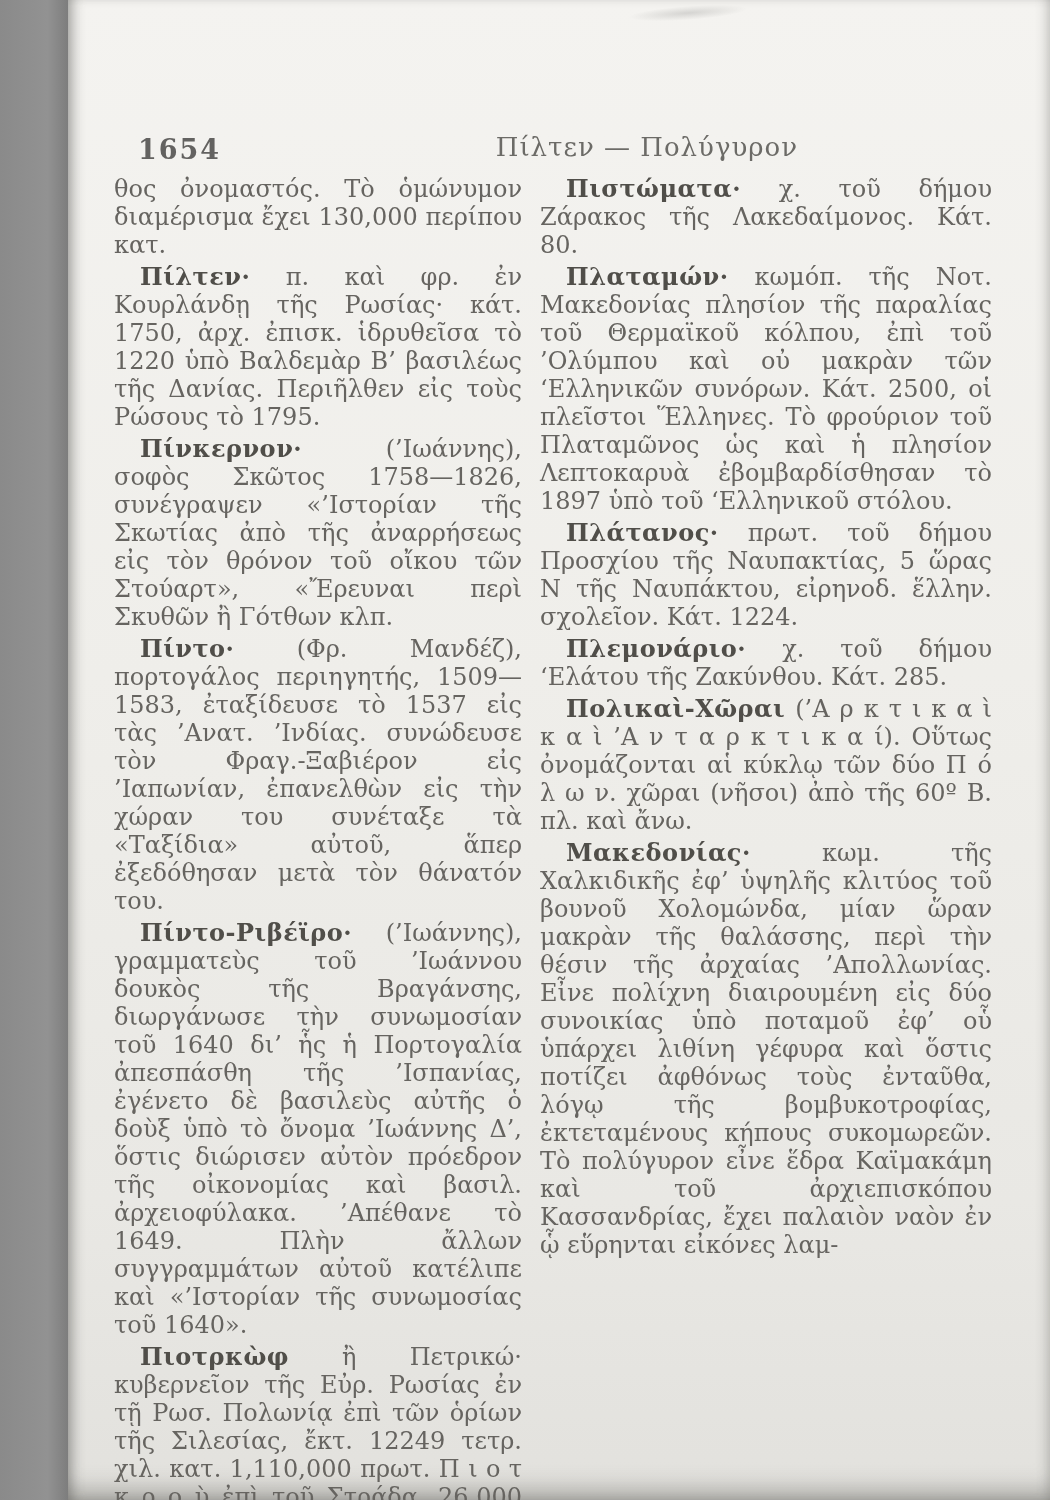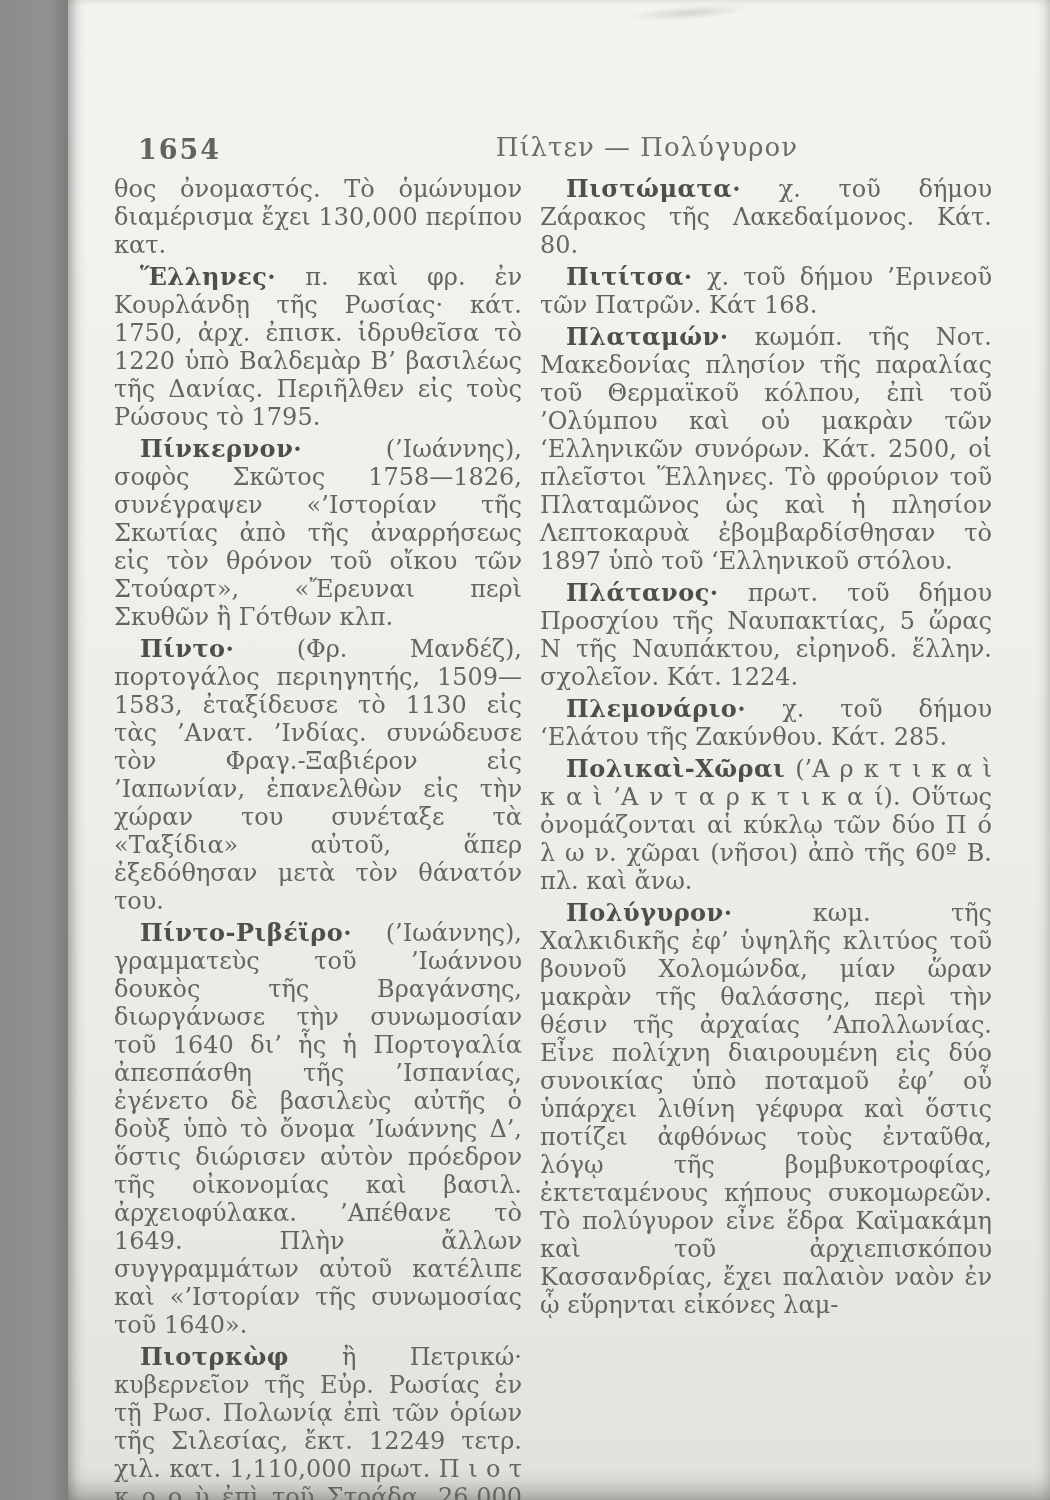--- a/index.html
+++ b/index.html
@@ -80,67 +80,63 @@
     <div class="smudge-top"></div>
 
     <div class="page-header">
       <span class="page-number">1654</span>
       <span class="running-header">Πίλτεν — Πολύγυρον</span>
     </div>
 
     <div class="column column-left">
       <p class="entry continuation">θος ὀνομαστός. Τὸ ὁμώνυμον διαμέρισμα ἔχει 130,000 περίπου κατ.</p>
       <p class="entry">
-        <span class="headword">Ἕλληνες·</span>
+        <span class="headword">Πίλτεν·</span>
         <span>π. καὶ φρ. ἐν Κουρλάνδῃ τῆς Ρωσίας· κάτ. 1750, ἀρχ. ἐπισκ. ἱδρυθεῖσα τὸ 1220 ὑπὸ Βαλδεμὰρ Β’ βασιλέως τῆς Δανίας. Περιῆλθεν εἰς τοὺς Ρώσους τὸ 1795.</span>
       </p>
       <p class="entry">
         <span class="headword">Πίνκερνον·</span>
         <span>(’Ιωάννης), σοφὸς Σκῶτος 1758—1826, συνέγραψεν «’Ιστορίαν τῆς Σκωτίας ἀπὸ τῆς ἀναρρήσεως εἰς τὸν θρόνον τοῦ οἴκου τῶν Στούαρτ», «Ἔρευναι περὶ Σκυθῶν ἢ Γότθων κλπ.</span>
       </p>
       <p class="entry">
         <span class="headword">Πίντο·</span>
-        <span>(Φρ. Μανδέζ), πορτογάλος περιηγητής, 1509—1583, ἐταξίδευσε τὸ 1130 εἰς τὰς ’Ανατ. ’Ινδίας. συνώδευσε τὸν Φραγ.-Ξαβιέρον εἰς ’Ιαπωνίαν, ἐπανελθὼν εἰς τὴν χώραν του συνέταξε τὰ «Ταξίδια» αὐτοῦ, ἅπερ ἐξεδόθησαν μετὰ τὸν θάνατόν του.</span>
+        <span>(Φρ. Μανδέζ), πορτογάλος περιηγητής, 1509—1583, ἐταξίδευσε τὸ 1537 εἰς τὰς ’Ανατ. ’Ινδίας. συνώδευσε τὸν Φραγ.-Ξαβιέρον εἰς ’Ιαπωνίαν, ἐπανελθὼν εἰς τὴν χώραν του συνέταξε τὰ «Ταξίδια» αὐτοῦ, ἅπερ ἐξεδόθησαν μετὰ τὸν θάνατόν του.</span>
       </p>
       <p class="entry">
         <span class="headword">Πίντο-Ριβέϊρο·</span>
         <span>(’Ιωάννης), γραμματεὺς τοῦ ’Ιωάννου δουκὸς τῆς Βραγάνσης, διωργάνωσε τὴν συνωμοσίαν τοῦ 1640 δι’ ἧς ἡ Πορτογαλία ἀπεσπάσθη τῆς ’Ισπανίας, ἐγένετο δὲ βασιλεὺς αὐτῆς ὁ δοὺξ ὑπὸ τὸ ὄνομα ’Ιωάννης Δ’, ὅστις διώρισεν αὐτὸν πρόεδρον τῆς οἰκονομίας καὶ βασιλ. ἀρχειοφύλακα. ’Απέθανε τὸ 1649. Πλὴν ἄλλων συγγραμμάτων αὐτοῦ κατέλιπε καὶ «’Ιστορίαν τῆς συνωμοσίας τοῦ 1640».</span>
       </p>
       <p class="entry">
         <span class="headword">Πιοτρκὼφ</span>
         <span>ἢ Πετρικώ· κυβερνεῖον τῆς Εὐρ. Ρωσίας ἐν τῇ Ρωσ. Πολωνίᾳ ἐπὶ τῶν ὁρίων τῆς Σιλεσίας, ἔκτ. 12249 τετρ. χιλ. κατ. 1,110,000 πρωτ. Π ι ο τ κ ρ ο ὺ ἐπὶ τοῦ Στράδα, 26,000 κάτ.</span>
       </p>
     </div>
 
     <div class="column column-right">
       <p class="entry">
         <span class="headword">Πιστώματα·</span>
         <span>χ. τοῦ δήμου Ζάρακος τῆς Λακεδαίμονος. Κάτ. 80.</span>
-      </p>
-      <p class="entry">
-        <span class="headword">Πιτίτσα·</span>
-        <span>χ. τοῦ δήμου ’Ερινεοῦ τῶν Πατρῶν. Κάτ 168.</span>
       </p>
       <p class="entry">
         <span class="headword">Πλαταμών·</span>
         <span>κωμόπ. τῆς Νοτ. Μακεδονίας πλησίον τῆς παραλίας τοῦ Θερμαϊκοῦ κόλπου, ἐπὶ τοῦ ’Ολύμπου καὶ οὐ μακρὰν τῶν ‘Ελληνικῶν συνόρων. Κάτ. 2500, οἱ πλεῖστοι Ἕλληνες. Τὸ φρούριον τοῦ Πλαταμῶνος ὡς καὶ ἡ πλησίον Λεπτοκαρυὰ ἐβομβαρδίσθησαν τὸ 1897 ὑπὸ τοῦ ‘Ελληνικοῦ στόλου.</span>
       </p>
       <p class="entry">
         <span class="headword">Πλάτανος·</span>
         <span>πρωτ. τοῦ δήμου Προσχίου τῆς Ναυπακτίας, 5 ὥρας Ν τῆς Ναυπάκτου, εἰρηνοδ. ἕλλην. σχολεῖον. Κάτ. 1224.</span>
       </p>
       <p class="entry">
         <span class="headword">Πλεμονάριο·</span>
         <span>χ. τοῦ δήμου ‘Ελάτου τῆς Ζακύνθου. Κάτ. 285.</span>
       </p>
       <p class="entry">
         <span class="headword">Πολικαὶ-Χῶραι</span>
         <span>(’Α ρ κ τ ι κ α ὶ κ α ὶ ’Α ν τ α ρ κ τ ι κ α ί). Οὕτως ὀνομάζονται αἱ κύκλῳ τῶν δύο Π ό λ ω ν. χῶραι (νῆσοι) ἀπὸ τῆς 60º Β. πλ. καὶ ἄνω.</span>
       </p>
       <p class="entry">
-        <span class="headword">Πολύγυρον·</span>
+        <span class="headword">Μακεδονίας·</span>
         <span>κωμ. τῆς Χαλκιδικῆς ἐφ’ ὑψηλῆς κλιτύος τοῦ βουνοῦ Χολομώνδα, μίαν ὥραν μακρὰν τῆς θαλάσσης, περὶ τὴν θέσιν τῆς ἀρχαίας ’Απολλωνίας. Εἶνε πολίχνη διαιρουμένη εἰς δύο συνοικίας ὑπὸ ποταμοῦ ἐφ’ οὗ ὑπάρχει λιθίνη γέφυρα καὶ ὅστις ποτίζει ἀφθόνως τοὺς ἐνταῦθα, λόγῳ τῆς βομβυκοτροφίας, ἐκτεταμένους κήπους συκομωρεῶν. Τὸ πολύγυρον εἶνε ἕδρα Καϊμακάμη καὶ τοῦ ἀρχιεπισκόπου Κασσανδρίας, ἔχει παλαιὸν ναὸν ἐν ᾧ εὕρηνται εἰκόνες λαμ-</span>
       </p>
     </div>
 
 
   </div>
 </div>
 
 </body></html>

